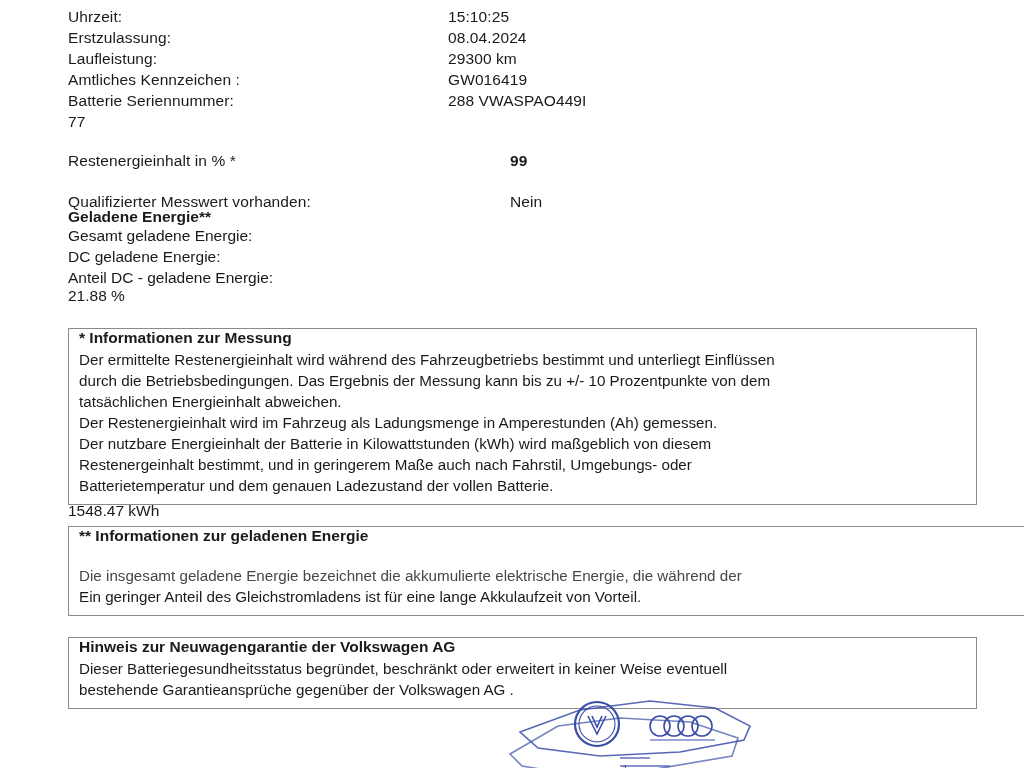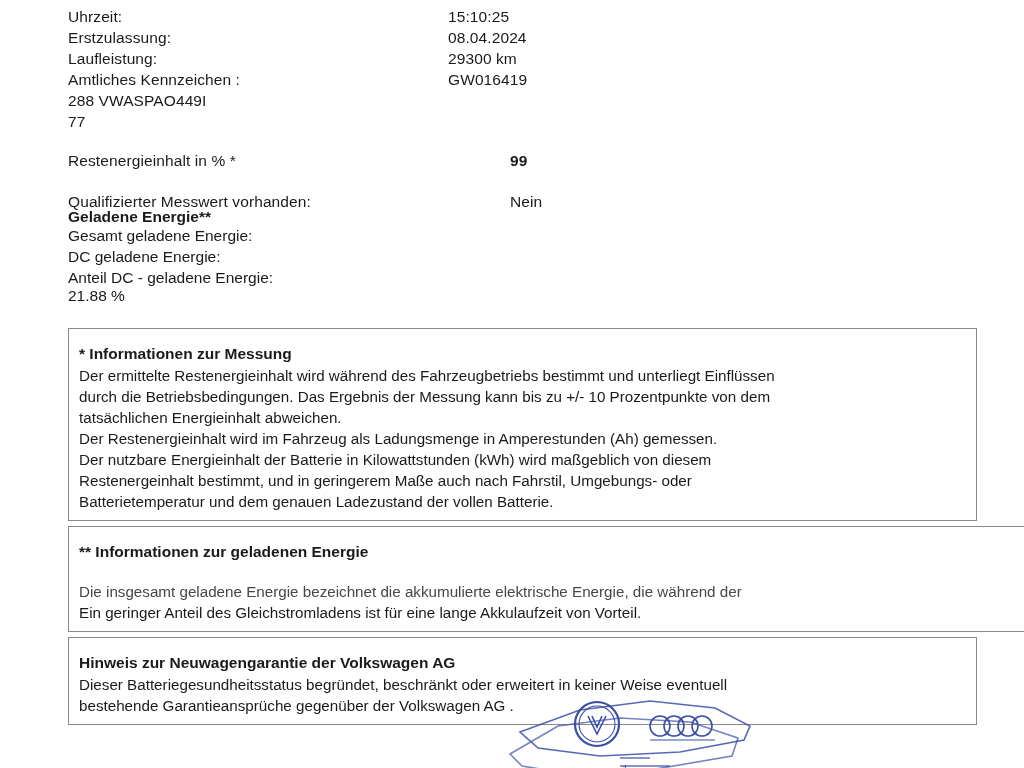--- a/index.html
+++ b/index.html
@@ -79,21 +79,21 @@
   }
   .energy-row .val { white-space: nowrap; }
   .energy-row.inline .lbl { width: auto; flex: 0 0 auto; padding-right: 7px; }
 
   .note-box {
     position: absolute;
     left: 68px;
     border: 1px solid #8a8a8a;
     background: #ffffff;
     box-sizing: border-box;
-    padding: 16px 10px 8px 10px;
+    padding: 0 10px 8px 10px;
   }
   .note-box .note-title {
     font-size: 15.5px;
     font-weight: bold;
     margin-bottom: 2px;
   }
   .note-box .note-line {
     font-size: 15.2px;
     line-height: 21px;
     white-space: nowrap;
@@ -138,20 +138,21 @@
       <div class="kv-label">Laufleistung:</div>
       <div class="kv-value">29300 km</div>
     </div>
 
     <div class="kv-row">
       <div class="kv-label">Amtliches Kennzeichen :</div>
       <div class="kv-value">GW016419</div>
     </div>
 
     <div class="kv-row">
+      <div class="kv-label">Batterie Seriennummer:</div>
       <div class="kv-value">288 VWASPAO449I</div>
     </div>
 
     <div class="kv-row wide">
       <div class="kv-value">77</div>
     </div>
 
     <div class="spacer-12"></div>
 
     <div class="kv-row bold-value">

